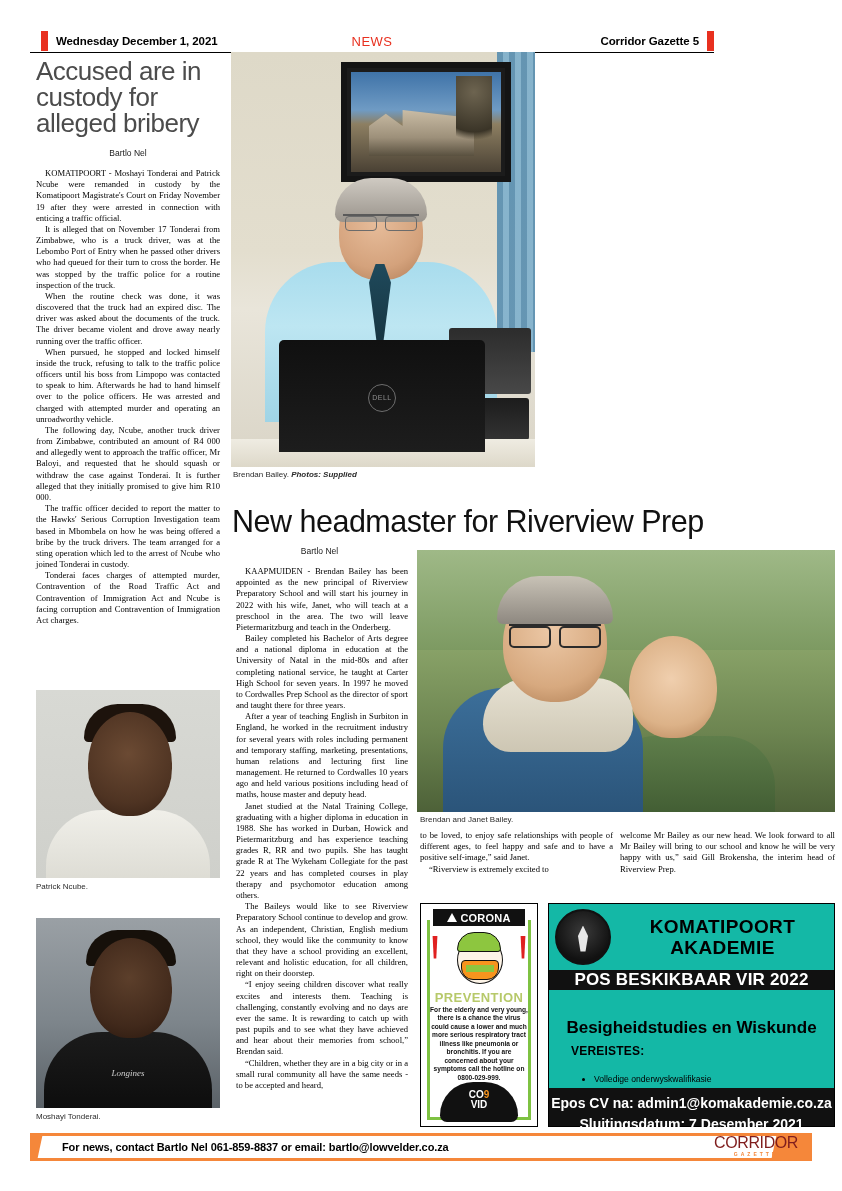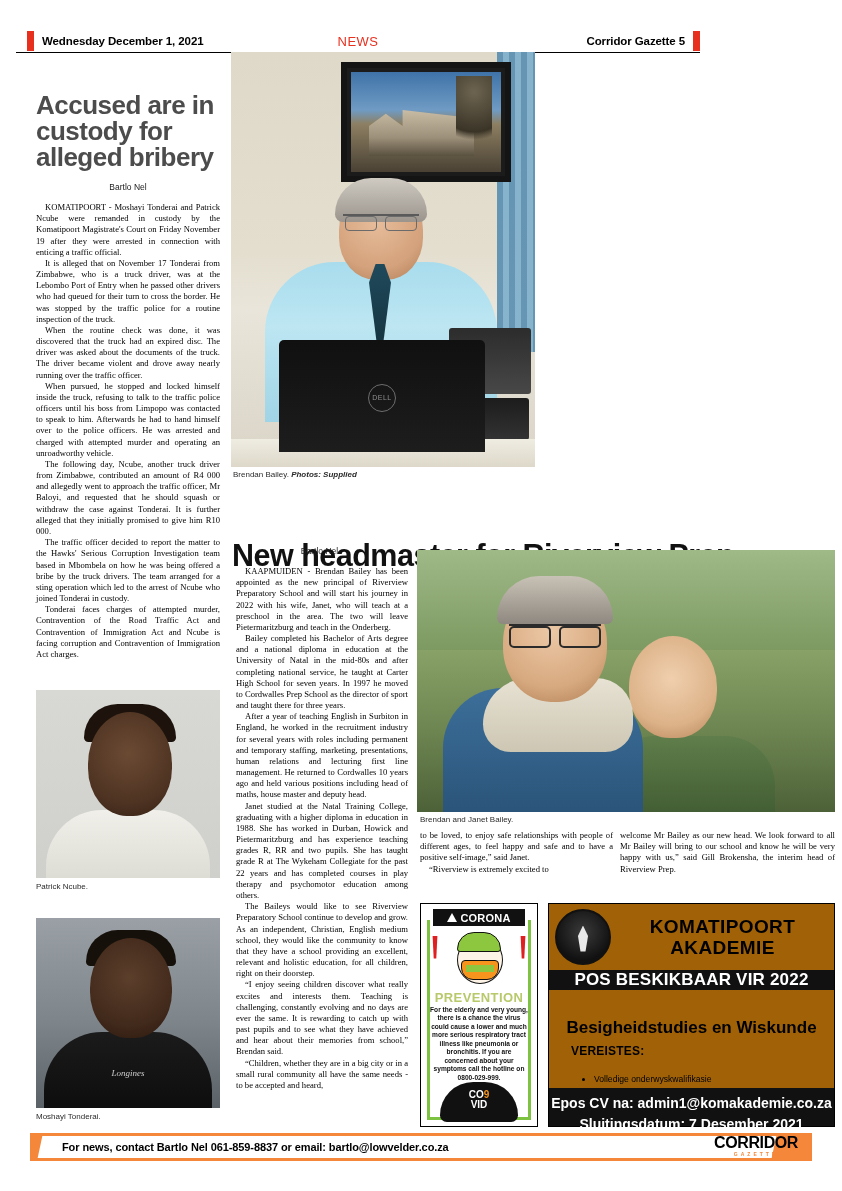--- a/index.html
+++ b/index.html
@@ -18,21 +18,21 @@
   .page {
     position: absolute;
     left: 0; top: 0;
     width: 842px; height: 1191px;
     background: #fff;
   }
 
   
   .masthead {
     position: absolute;
-    left: 16px; top: 30px;
+    left: 30px; top: 30px;
     width: 673px; height: 22px;
     border-bottom: 1.5px solid #000;
     display: flex;
     align-items: center;
     padding-left: 11px;
   }
   .mast-tab {
     width: 7px; height: 20px;
     background: #e8301f;
     flex: 0 0 auto;
@@ -60,25 +60,24 @@
     font-weight: bold;
     font-size: 11.5px;
     white-space: nowrap;
     padding-right: 8px;
     letter-spacing: -0.1px;
   }
 
   
   .headline {
     font-family: "Liberation Sans", sans-serif;
-    font-weight: bold;
+    font-weight: normal;
     color: #4c4c4c;
     line-height: 1.0;
     letter-spacing: -0.5px;
-    margin-top: 34px;
   }
   .byline {
     font-family: "Liberation Sans", sans-serif;
     font-size: 8.5px;
     text-align: center;
     color: #1a1a1a;
   }
   .body-col {
     font-family: "Liberation Serif", serif;
     font-size: 8.6px;
@@ -385,21 +384,21 @@
     border-radius: 39px 39px 8px 8px;
     color:#fff; font-family:"Liberation Sans", sans-serif; font-weight:bold;
     font-size:10px; line-height:0.95; text-align:center; padding-top:8px;
     box-sizing:border-box;
   }
   #ad-corona .covid-blob .nine { color:#f7941e; }
 
   
   #ad-akademie {
     position: absolute; left: 548px; top: 903px; width: 287px; height: 224px;
-    background: #a16207; border: 1px solid #000; box-sizing: border-box;
+    background: #14b8a6; border: 1px solid #000; box-sizing: border-box;
   }
   #ad-akademie .ak-head {
     position:absolute; left:0; right:0; top:0; height:66px;
     display:flex; align-items:center; padding-left:6px; box-sizing:border-box;
   }
   #ad-akademie .crest {
     width:52px; height:52px; border-radius:50%;
     background: radial-gradient(circle at 50% 40%, #3a3a3a 0%, #111 70%);
     border:2px solid #111; flex:0 0 auto; position:relative;
   }
@@ -458,22 +457,22 @@
   }
   #footer .foot-text {
     position:relative; z-index:2; margin-left:32px;
     font-family:"Liberation Sans", sans-serif; font-weight:bold; font-size:11px;
     letter-spacing:-0.1px;
   }
   #footer .logo-box {
     position:absolute; right:14px; top:2px; z-index:2; text-align:center;
   }
   #footer .logo-main {
-    font-family:"Liberation Sans", sans-serif; font-weight:bold;
-    font-size:16px; color:#000000; letter-spacing:-0.4px; line-height:1;
+    font-family:"Liberation Sans", sans-serif; font-weight:normal;
+    font-size:16px; color:#7f1d1d; letter-spacing:-0.4px; line-height:1;
   }
   #footer .logo-sub {
     font-family:"Liberation Sans", sans-serif; font-weight:bold;
     font-size:5px; color:#f5873a; letter-spacing:3px; line-height:1.4;
   }
 </style>
 </head>
 <body>
 
 <div class="page">

